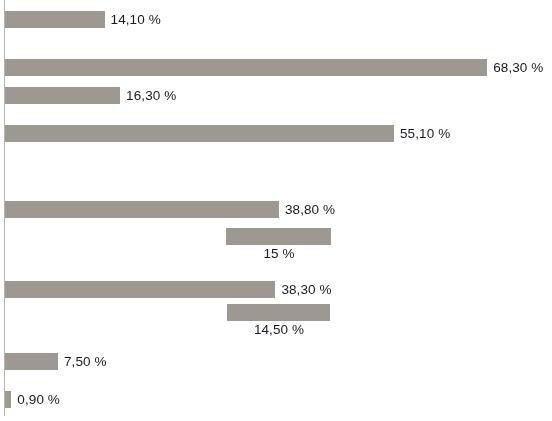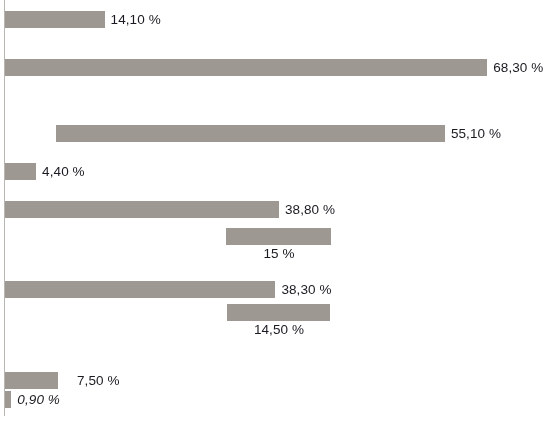--- a/index.html
+++ b/index.html
@@ -66,47 +66,47 @@
 
   <div id="bars-area">
       <div class="bar-row" style="top: 0px;">
         <div class="bar-shape" style="width: 99.546px; height: 17px; background: rgb(157, 152, 146);"></div>
         <span class="bar-value-label" style="color: rgb(26, 26, 34);">14,10 %</span>
       </div>
       <div class="bar-row" style="top: 38px; align-items: flex-end;">
         <div class="bar-shape" style="width: 482.198px; height: 17px; background: rgb(157, 152, 146);"></div>
         <span class="bar-value-label" style="color: rgb(26, 26, 34);">68,30 %</span>
       </div>
-      <div class="bar-row" style="top: 114px; justify-content: center;">
+      <div class="bar-row" style="top: 76px;">
+        <div class="bar-shape" style="width: 115.078px; height: 17px; background: rgb(157, 152, 146);"></div>
+        <span class="bar-value-label" style="color: rgb(26, 26, 34);">16,30 %</span>
+      </div>
+      <div class="bar-row" style="top: 114px;">
         <div class="bar-shape" style="width: 389.006px; height: 17px; background: rgb(157, 152, 146);"></div>
         <span class="bar-value-label" style="color: rgb(26, 26, 34);">55,10 %</span>
-      </div>
-      <div class="bar-row" style="top: 152px;">
-        <div class="bar-shape" style="width: 31.064px; height: 17px; background: rgb(157, 152, 146);"></div>
-        <span class="bar-value-label" style="color: rgb(26, 26, 34);">4,40 %</span>
       </div>
       <div class="bar-row" style="top: 190px;">
         <div class="bar-shape" style="width: 273.928px; height: 17px; background: rgb(157, 152, 146);"></div>
         <span class="bar-value-label" style="color: rgb(26, 26, 34);">38,80 %</span>
       </div>
       <div class="bar-row" style="top: 228px; flex-direction: column;">
         <div class="bar-shape" style="width: 105.9px; height: 17px; background: rgb(157, 152, 146);"></div>
         <span class="bar-value-label" style="color: rgb(26, 26, 34);">15 %</span>
       </div>
       <div class="bar-row" style="top: 270px;">
         <div class="bar-shape" style="width: 270.398px; height: 17px; background: rgb(157, 152, 146);"></div>
         <span class="bar-value-label" style="color: rgb(26, 26, 34);">38,30 %</span>
       </div>
       <div class="bar-row" style="top: 304px; flex-direction: column;">
         <div class="bar-shape" style="width: 102.37px; height: 17px; background: rgb(157, 152, 146);"></div>
         <span class="bar-value-label" style="color: rgb(26, 26, 34);">14,50 %</span>
       </div>
-      <div class="bar-row" style="top: 361px; gap: 13px;">
+      <div class="bar-row" style="top: 342px;">
         <div class="bar-shape" style="width: 52.95px; height: 17px; background: rgb(157, 152, 146);"></div>
         <span class="bar-value-label" style="color: rgb(26, 26, 34);">7,50 %</span>
       </div>
-      <div class="bar-row" style="top: 380px; font-style: italic;">
+      <div class="bar-row" style="top: 380px;">
         <div class="bar-shape" style="width: 6.354px; height: 17px; background: rgb(157, 152, 146);"></div>
         <span class="bar-value-label" style="color: rgb(26, 26, 34);">0,90 %</span>
       </div>
     </div>
 
 </div>
 
 </body></html>

